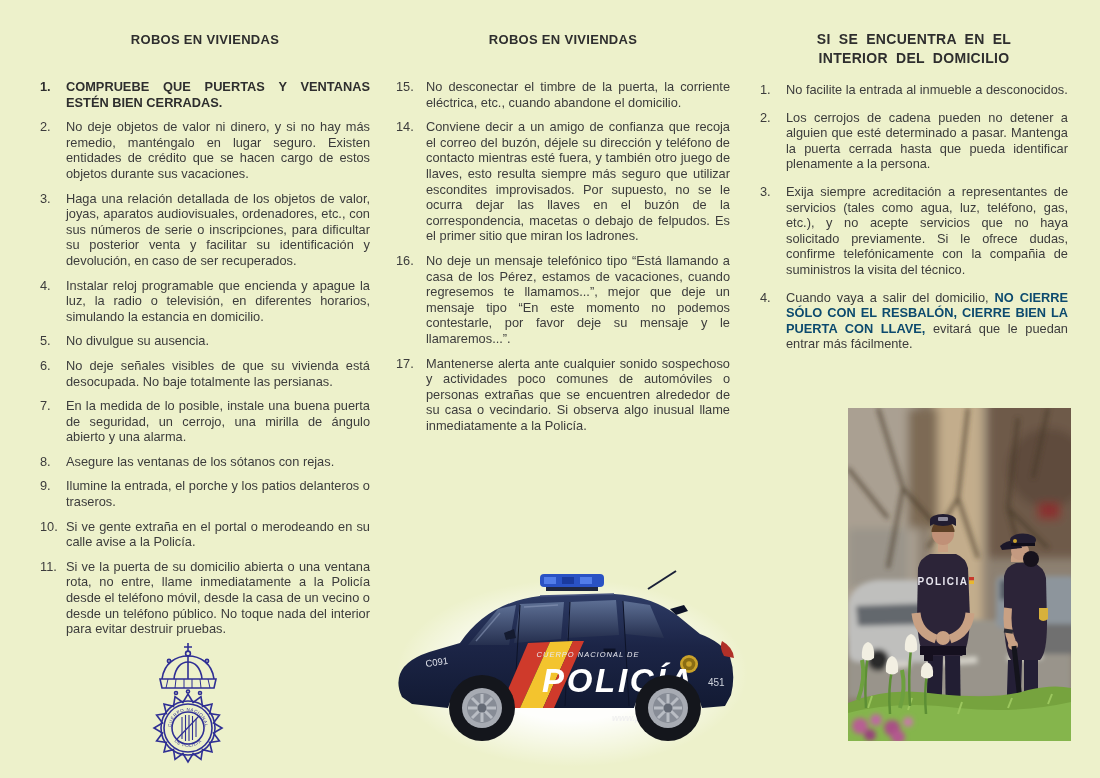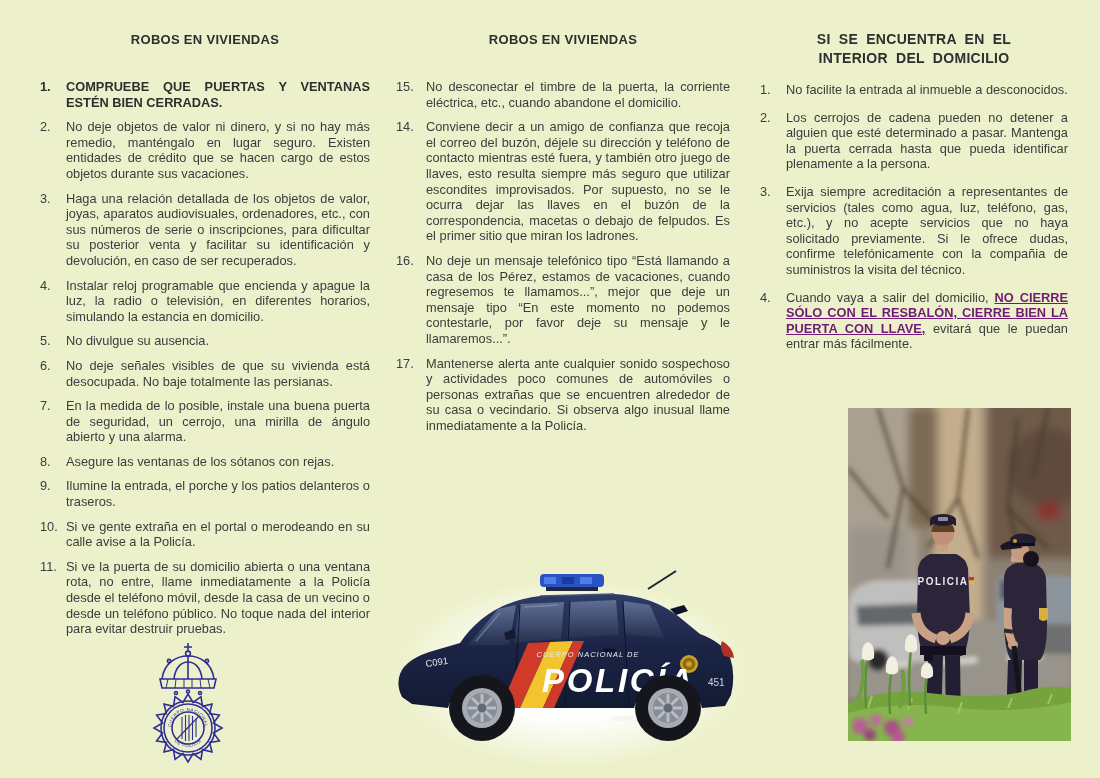--- a/index.html
+++ b/index.html
@@ -17,21 +17,21 @@
     font-size:13px;font-weight:bold;text-align:center;color:#2e2e2e;
     letter-spacing:.3px;margin:0 0 29px 0;line-height:20px;
   }
   #panel3 .panel-title{font-size:14px;line-height:19px;word-spacing:4px;margin-bottom:14px;}
   .item{display:flex;margin-bottom:9px;font-size:12.8px;line-height:15.6px;}
   #panel3 .item{margin-bottom:12px;}
   .num{flex:0 0 26px;}
   #panel2 .num{flex:0 0 30px;}
   .body-text{flex:1;text-align:justify;}
   .bold-item{font-weight:bold;color:#2e2e2e;}
-  .seg-bold{font-weight:bold;color:#701a75;text-decoration:underline;}
+  .seg-bold{font-weight:bold;color:#0c4a6e;}
   .figure{position:absolute;}
   #badge-box{left:138px;top:642px;width:100px;height:126px;}
   #car-box{left:392px;top:545px;width:360px;height:228px;}
   #photo-box{left:805px;top:408px;width:223px;height:333px;padding-left:43px;}
   svg{display:block;}
 </style>
 </head>
 <body>
 
 <div id="page">

